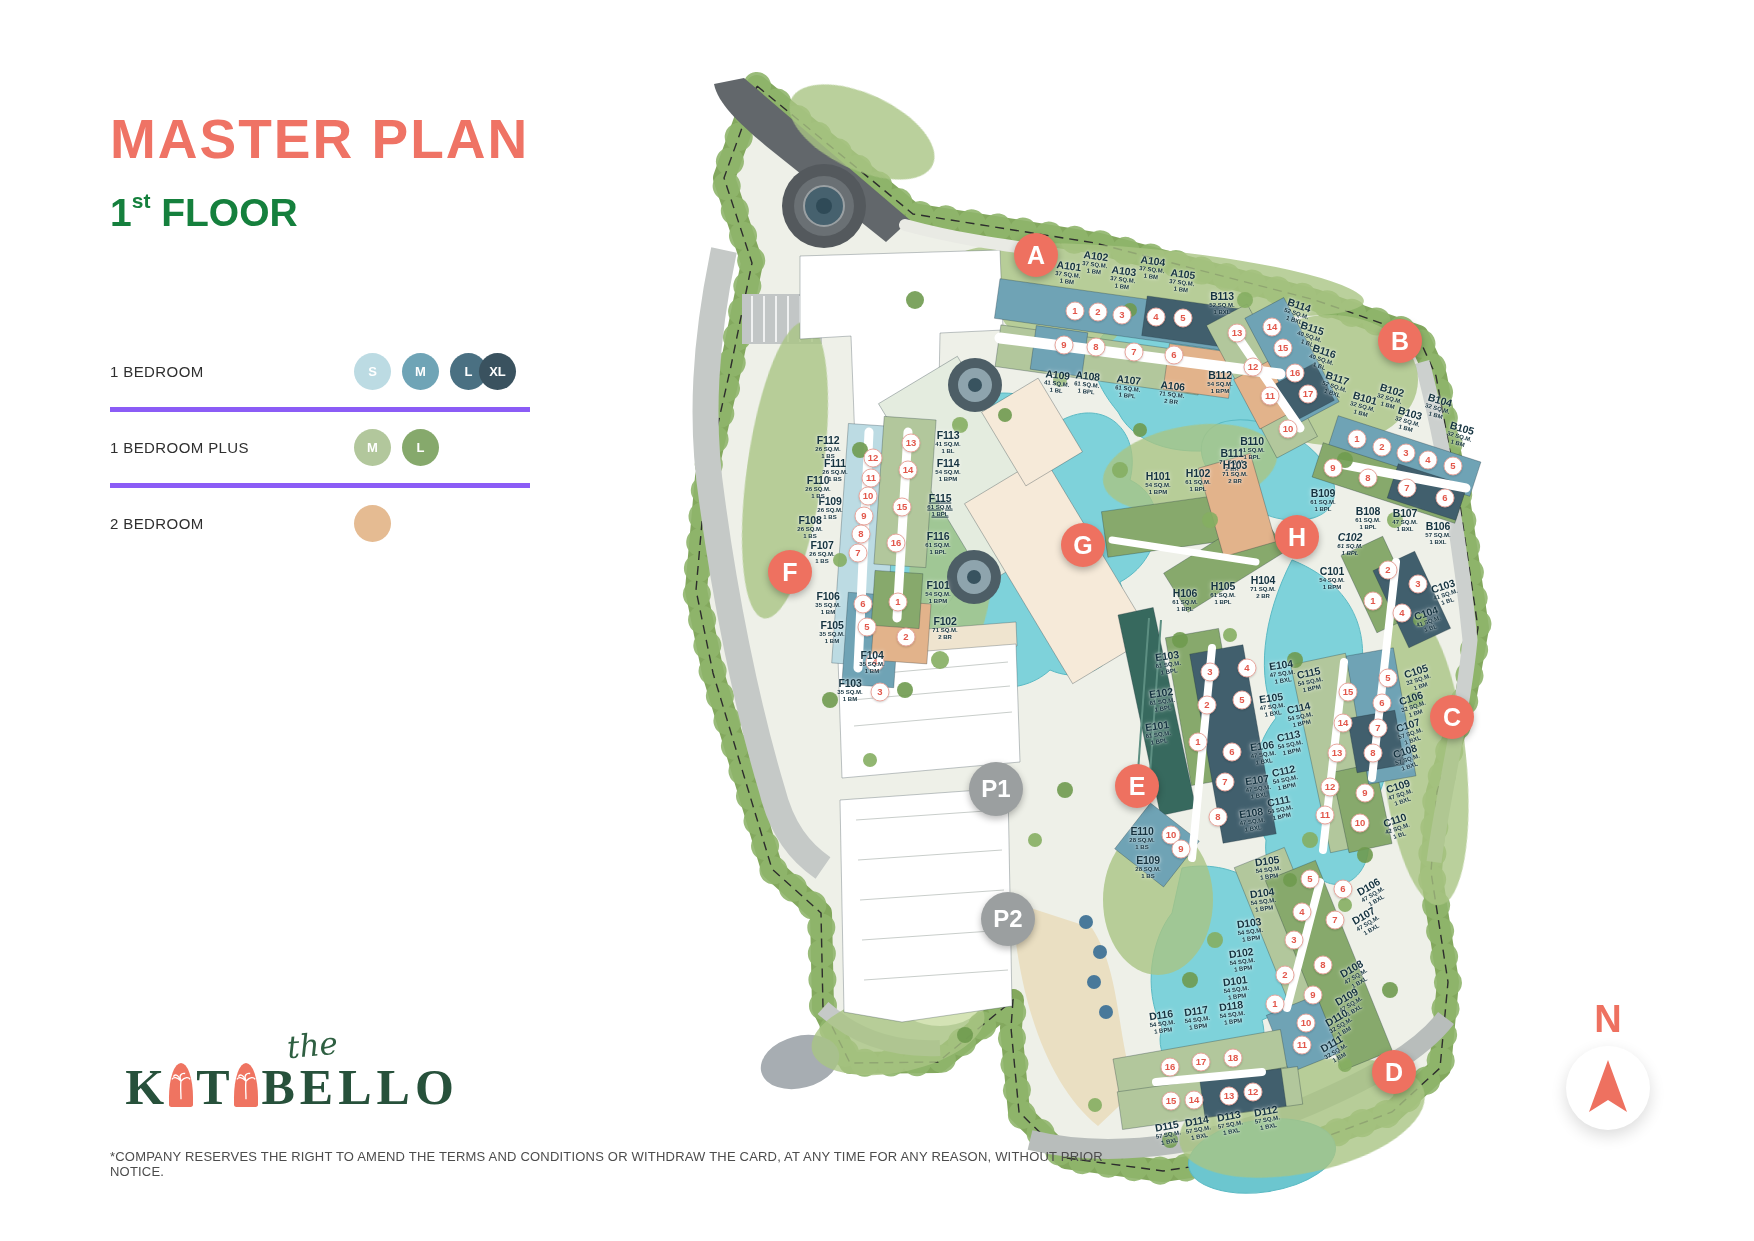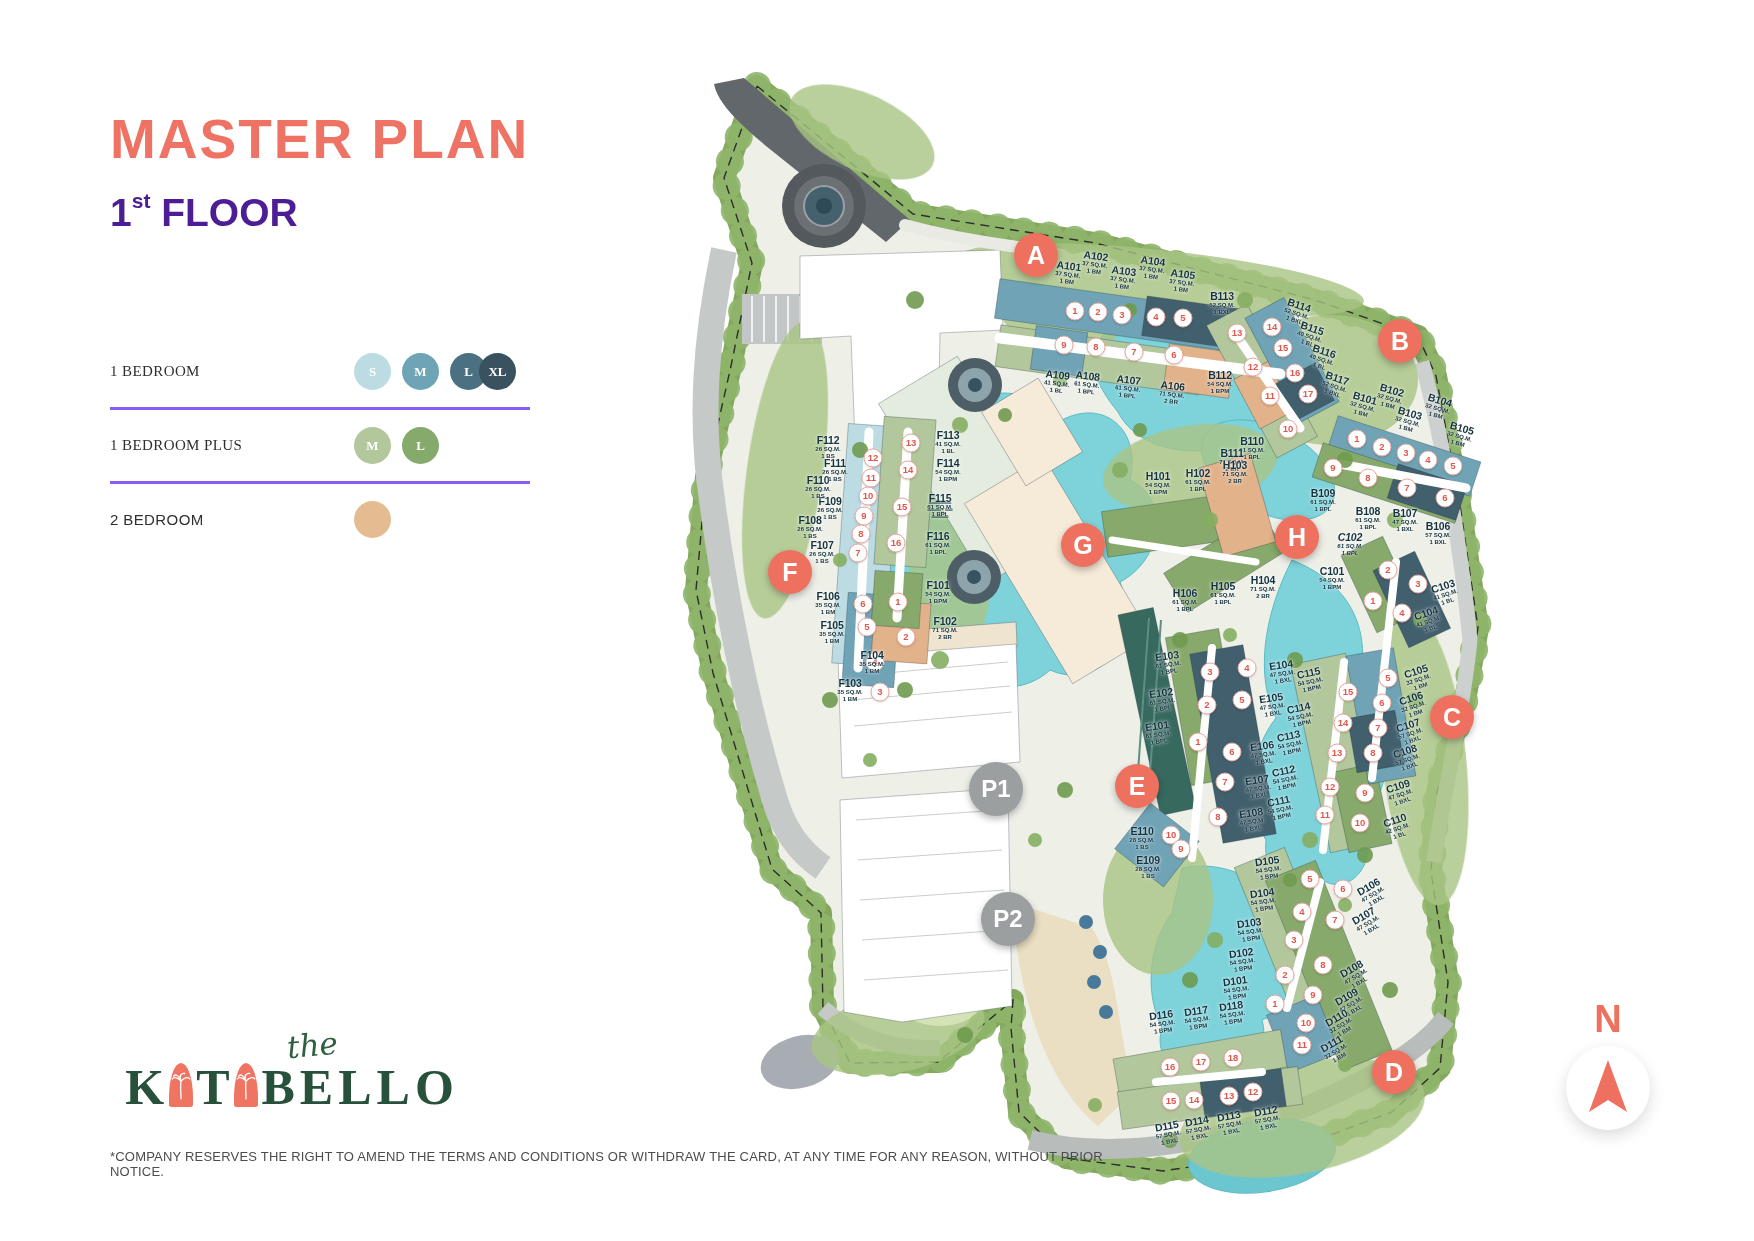--- a/index.html
+++ b/index.html
@@ -1,25 +1,25 @@
 <!DOCTYPE html>
 <html><head>
 <meta charset="utf-8">
 <style>
   html,body{margin:0;padding:0;background:#ffffff;}
   #page{position:relative;width:1754px;height:1241px;background:#ffffff;overflow:hidden;
         font-family:"Liberation Sans",sans-serif;}
   
   #title{position:absolute;left:110px;top:112px;font-size:55px;font-weight:bold;
          letter-spacing:2px;color:#ef7365;line-height:1;}
-  #floor{position:absolute;left:110px;top:190px;font-size:39px;font-weight:bold;color:#4c1d95;line-height:1;text-align:right;}
+  #floor{position:absolute;left:110px;top:190px;font-size:39px;font-weight:bold;color:#15803d;line-height:1;text-align:right;}
   #floor sup{font-size:21px;vertical-align:18px;}
   #legend{position:absolute;left:110px;top:336px;width:420px;}
   .lrow{position:relative;height:71px;display:flex;align-items:center;}
-  .lrow:not(:last-child){border-bottom:3px solid #8b5cf6;font-family:Liberation Serif, serif;}
+  .lrow:not(:last-child){border-bottom:5px solid #8b5cf6;}
   .lrow .llabel{font-size:15px;color:#2f2f2f;letter-spacing:.4px;}
   .lchips{position:absolute;left:244px;display:flex;align-items:center;}
   .chip{width:37px;height:37px;border-radius:50%;margin-right:11px;display:flex;
         align-items:center;justify-content:center;color:#fff;font-size:13px;font-weight:bold;}
   .chip.overlap{margin-left:-19px;}
   #logo{position:absolute;left:122px;top:1030px;width:340px;text-align:center;}
   #logo .script{font-family:"DejaVu Serif",serif;font-style:italic;font-size:31px;color:#2e5f41;
         transform:rotate(-5deg);display:inline-block;margin-left:40px;line-height:1;}
   #logo .word{display:flex;align-items:flex-end;justify-content:center;margin-top:2px;}
   #logo .word .lt{font-family:"Liberation Serif",serif;font-weight:bold;font-size:50px;

